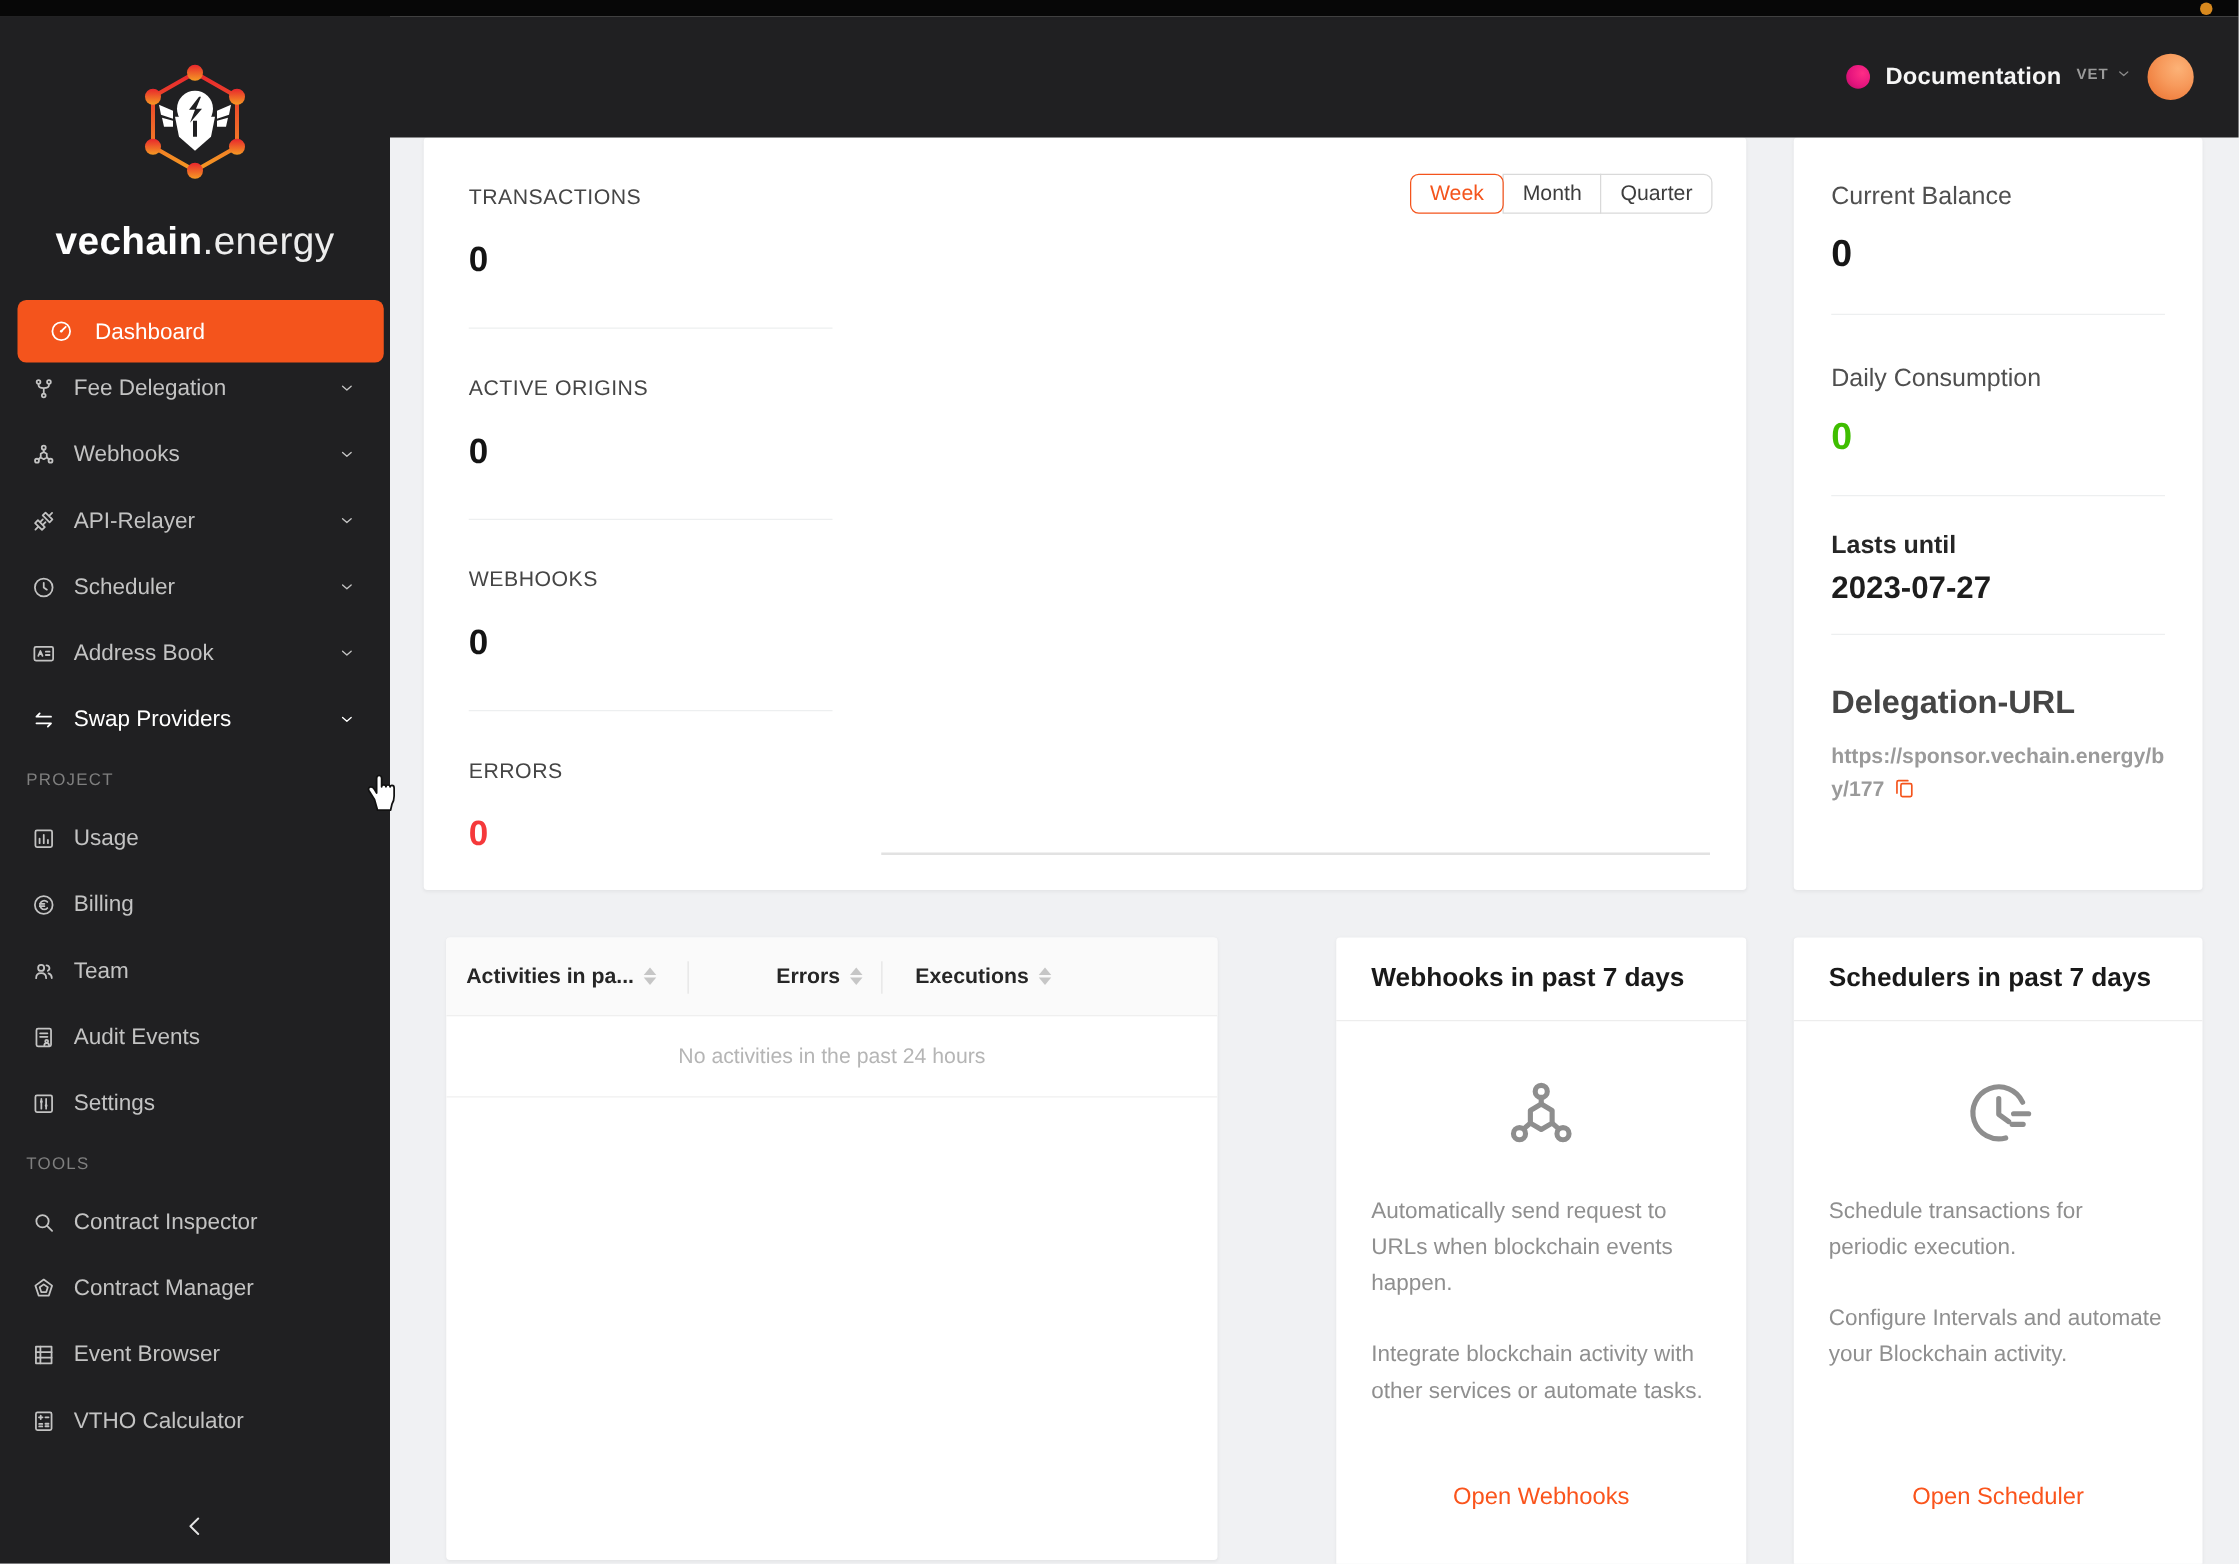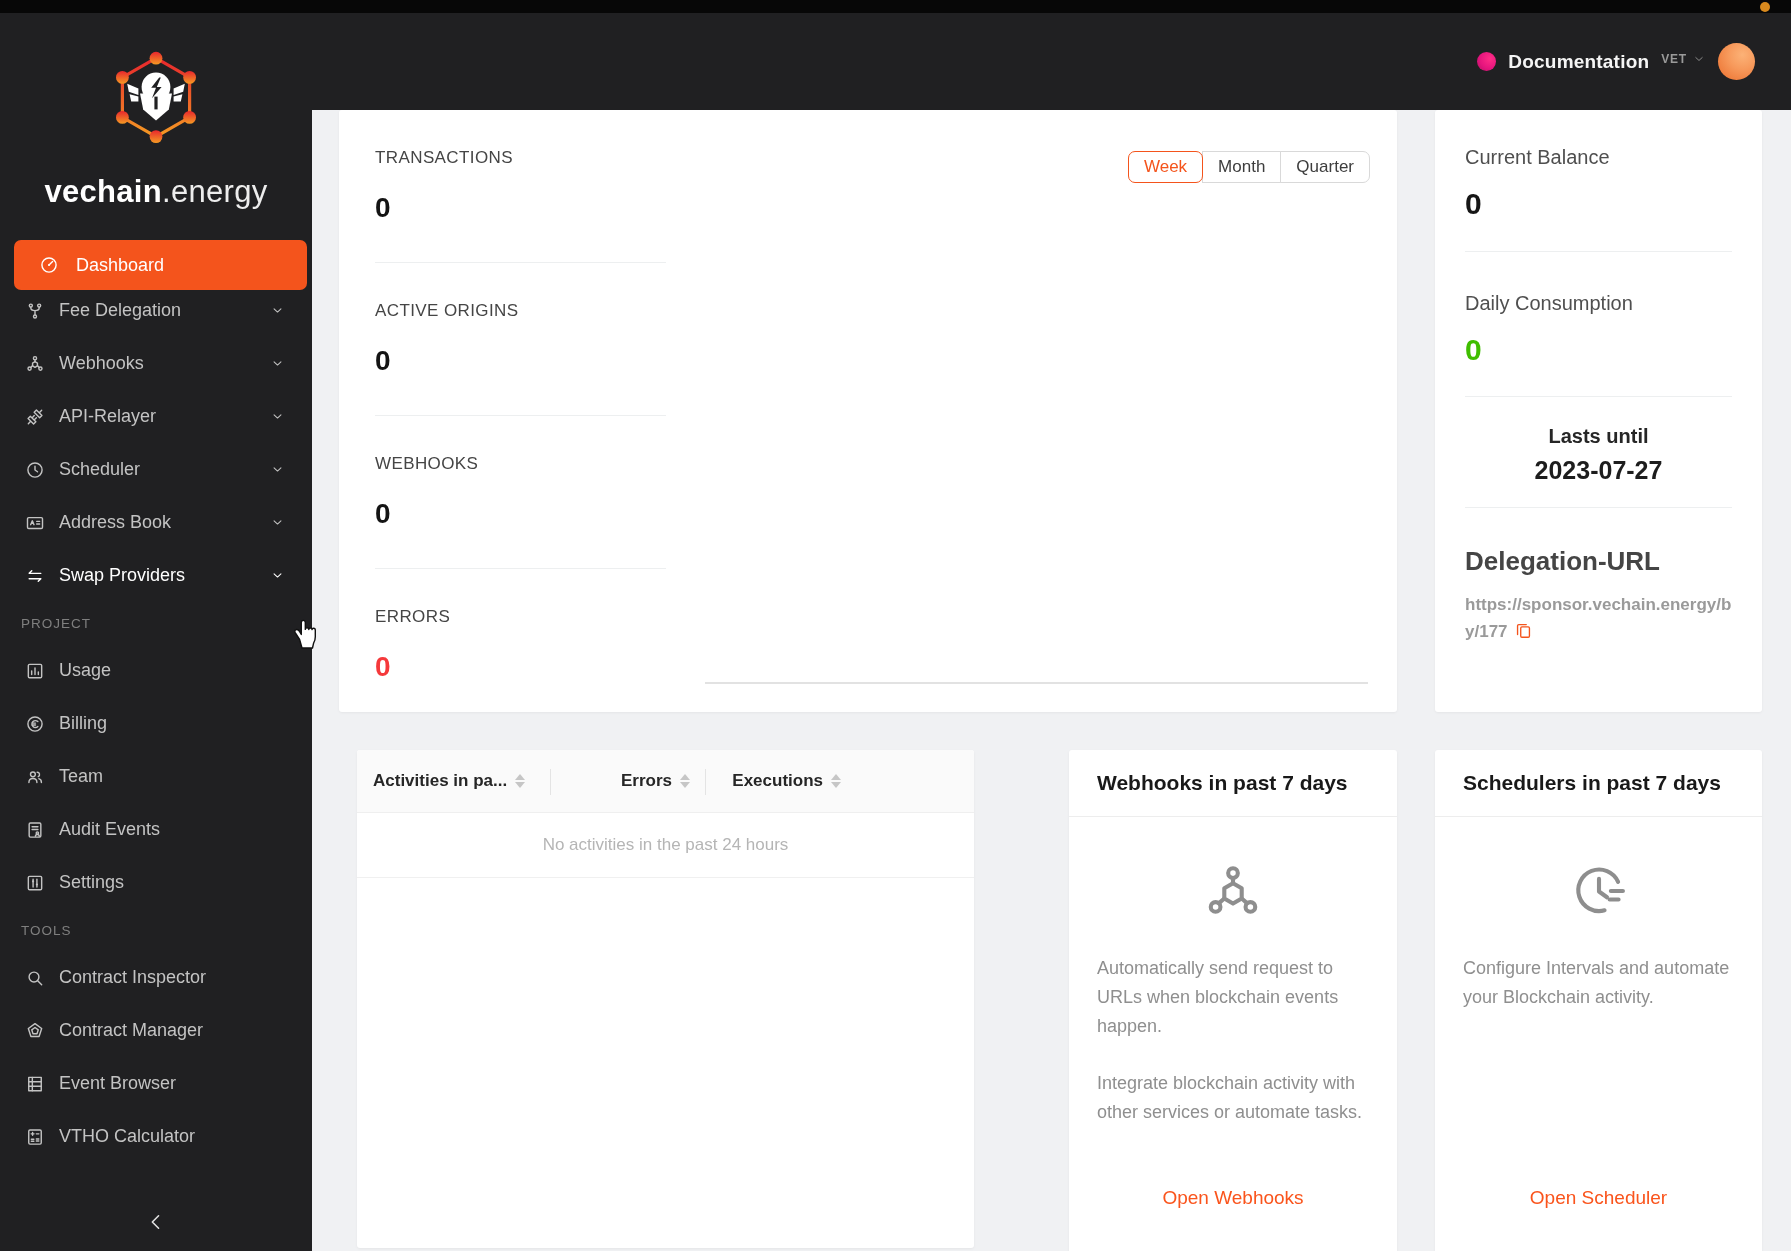--- a/index.html
+++ b/index.html
@@ -49,32 +49,32 @@
   .webhooks-card{left:1069px;top:750px;width:328px;height:505px;}
   .schedulers-card{left:1435px;top:750px;width:327px;height:505px;}
   
   .stats{position:absolute;left:36px;top:0;width:291px;}
   .stat{height:153px;padding-top:38px;border-bottom:1px solid #edeff0;}
   .stat:last-child{border-bottom:none;}
   .stat-label{font-size:17px;color:#454545;letter-spacing:.4px;}
   .stat-value{margin-top:24px;font-size:28px;font-weight:bold;color:#141414;}
   .stat-value.red{color:#f5393b;}
   
-  .period{position:absolute;top:29px;right:27px;height:32px;display:flex;font-size:17px;margin-top:12px;}
+  .period{position:absolute;top:29px;right:27px;height:32px;display:flex;font-size:17px;}
   .period-opt{padding:0 15px;line-height:30px;border:1px solid #d9d9d9;background:#fff;color:#3d3d3d;cursor:pointer;margin-left:-1px;}
   .period-opt:first-child{margin-left:0;}
   .period-opt.selected{border-color:#f4541c;color:#f4541c;border-radius:7px;z-index:2;position:relative;}
   .period-opt:last-child{border-radius:0 7px 7px 0;}
   .axis-line{position:absolute;left:366px;right:29px;top:572px;height:2px;background:#e2e2e2;}
   
   .bal-sec{margin:0 30px;border-bottom:1px solid #edeff0;}
   .bal-sec:last-child{border-bottom:none;}
   .bal-sec.s1{height:142px;padding-top:36px;}
   .bal-sec.s2{height:145px;padding-top:40px;}
-  .bal-sec.s3{height:111px;padding-top:28px;text-align:center;}
+  .bal-sec.s3{height:111px;padding-top:28px;}
   .bal-sec.s4{padding-top:38px;}
   .bal-label{font-size:20px;color:#4f4f4f;}
   .bal-value{margin-top:18px;font-size:30px;font-weight:bold;color:#161616;}
   .bal-value.green{color:#3fbe00;}
   .bal-label-bold{font-size:20px;font-weight:bold;color:#262626;}
   .bal-date{margin-top:8px;font-size:25px;font-weight:bold;color:#1d1d1d;}
   .bal-url-title{font-size:26px;font-weight:bold;color:#454545;}
   .bal-url{margin-top:14px;font-size:17px;font-weight:bold;color:#9a9a9a;line-height:27px;word-break:break-all;}
   .copy-icon{display:inline-block;width:19px;height:19px;color:#f4541c;vertical-align:-3px;margin-left:6px;cursor:pointer;}
   .copy-icon svg{width:100%;height:100%;display:block;}
@@ -450,20 +450,21 @@
 <div class="card schedulers-card">
   <div class="info-title">Schedulers in past 7 days</div>
   <span class="info-icon">
       <svg viewBox="0 0 24 24" fill="none" stroke="currentColor" stroke-width="1.7" stroke-linecap="round" stroke-linejoin="round" width="100%" height="100%">
         <path d="M19.9 8.2A8.6 8.6 0 1014.3 20"></path>
         <path d="M12 7v5.2l3.3 2.4"></path>
         <path d="M16.9 12h5M16.4 15.5h3.7"></path>
       </svg>
     </span>
   <div class="info-body">
+    <p>Schedule transactions for periodic execution.</p>
     <p>Configure Intervals and automate your Blockchain activity.</p>
   </div>
   <div class="info-link">Open Scheduler</div>
 </div>
 
 <svg class="cursor" viewBox="0 0 32 34">
   <path d="M13 32 L10.6 23.5 L6.2 16.6 c-1-1.7 0-3 1.4-3.1 1.2-.1 2.2.6 2.9 1.9 l1.8 3 V6.6 c0-1.3.8-2.2 2-2.2 1.2 0 2 .9 2 2.2 v6.8 c0-1 .7-1.6 1.7-1.6 1 0 1.7.7 1.8 1.7 0-.9.7-1.5 1.6-1.5 1 0 1.6.7 1.7 1.6 0-.8.7-1.3 1.5-1.3 1.1 0 1.7.8 1.7 2 v6.5 c0 2.8-.6 4.7-1.7 6.4 l-1.1 4.8 Z" fill="#ffffff" stroke="#111111" stroke-width="1.4" stroke-linejoin="round"></path>
 </svg>
 
 </body></html>

